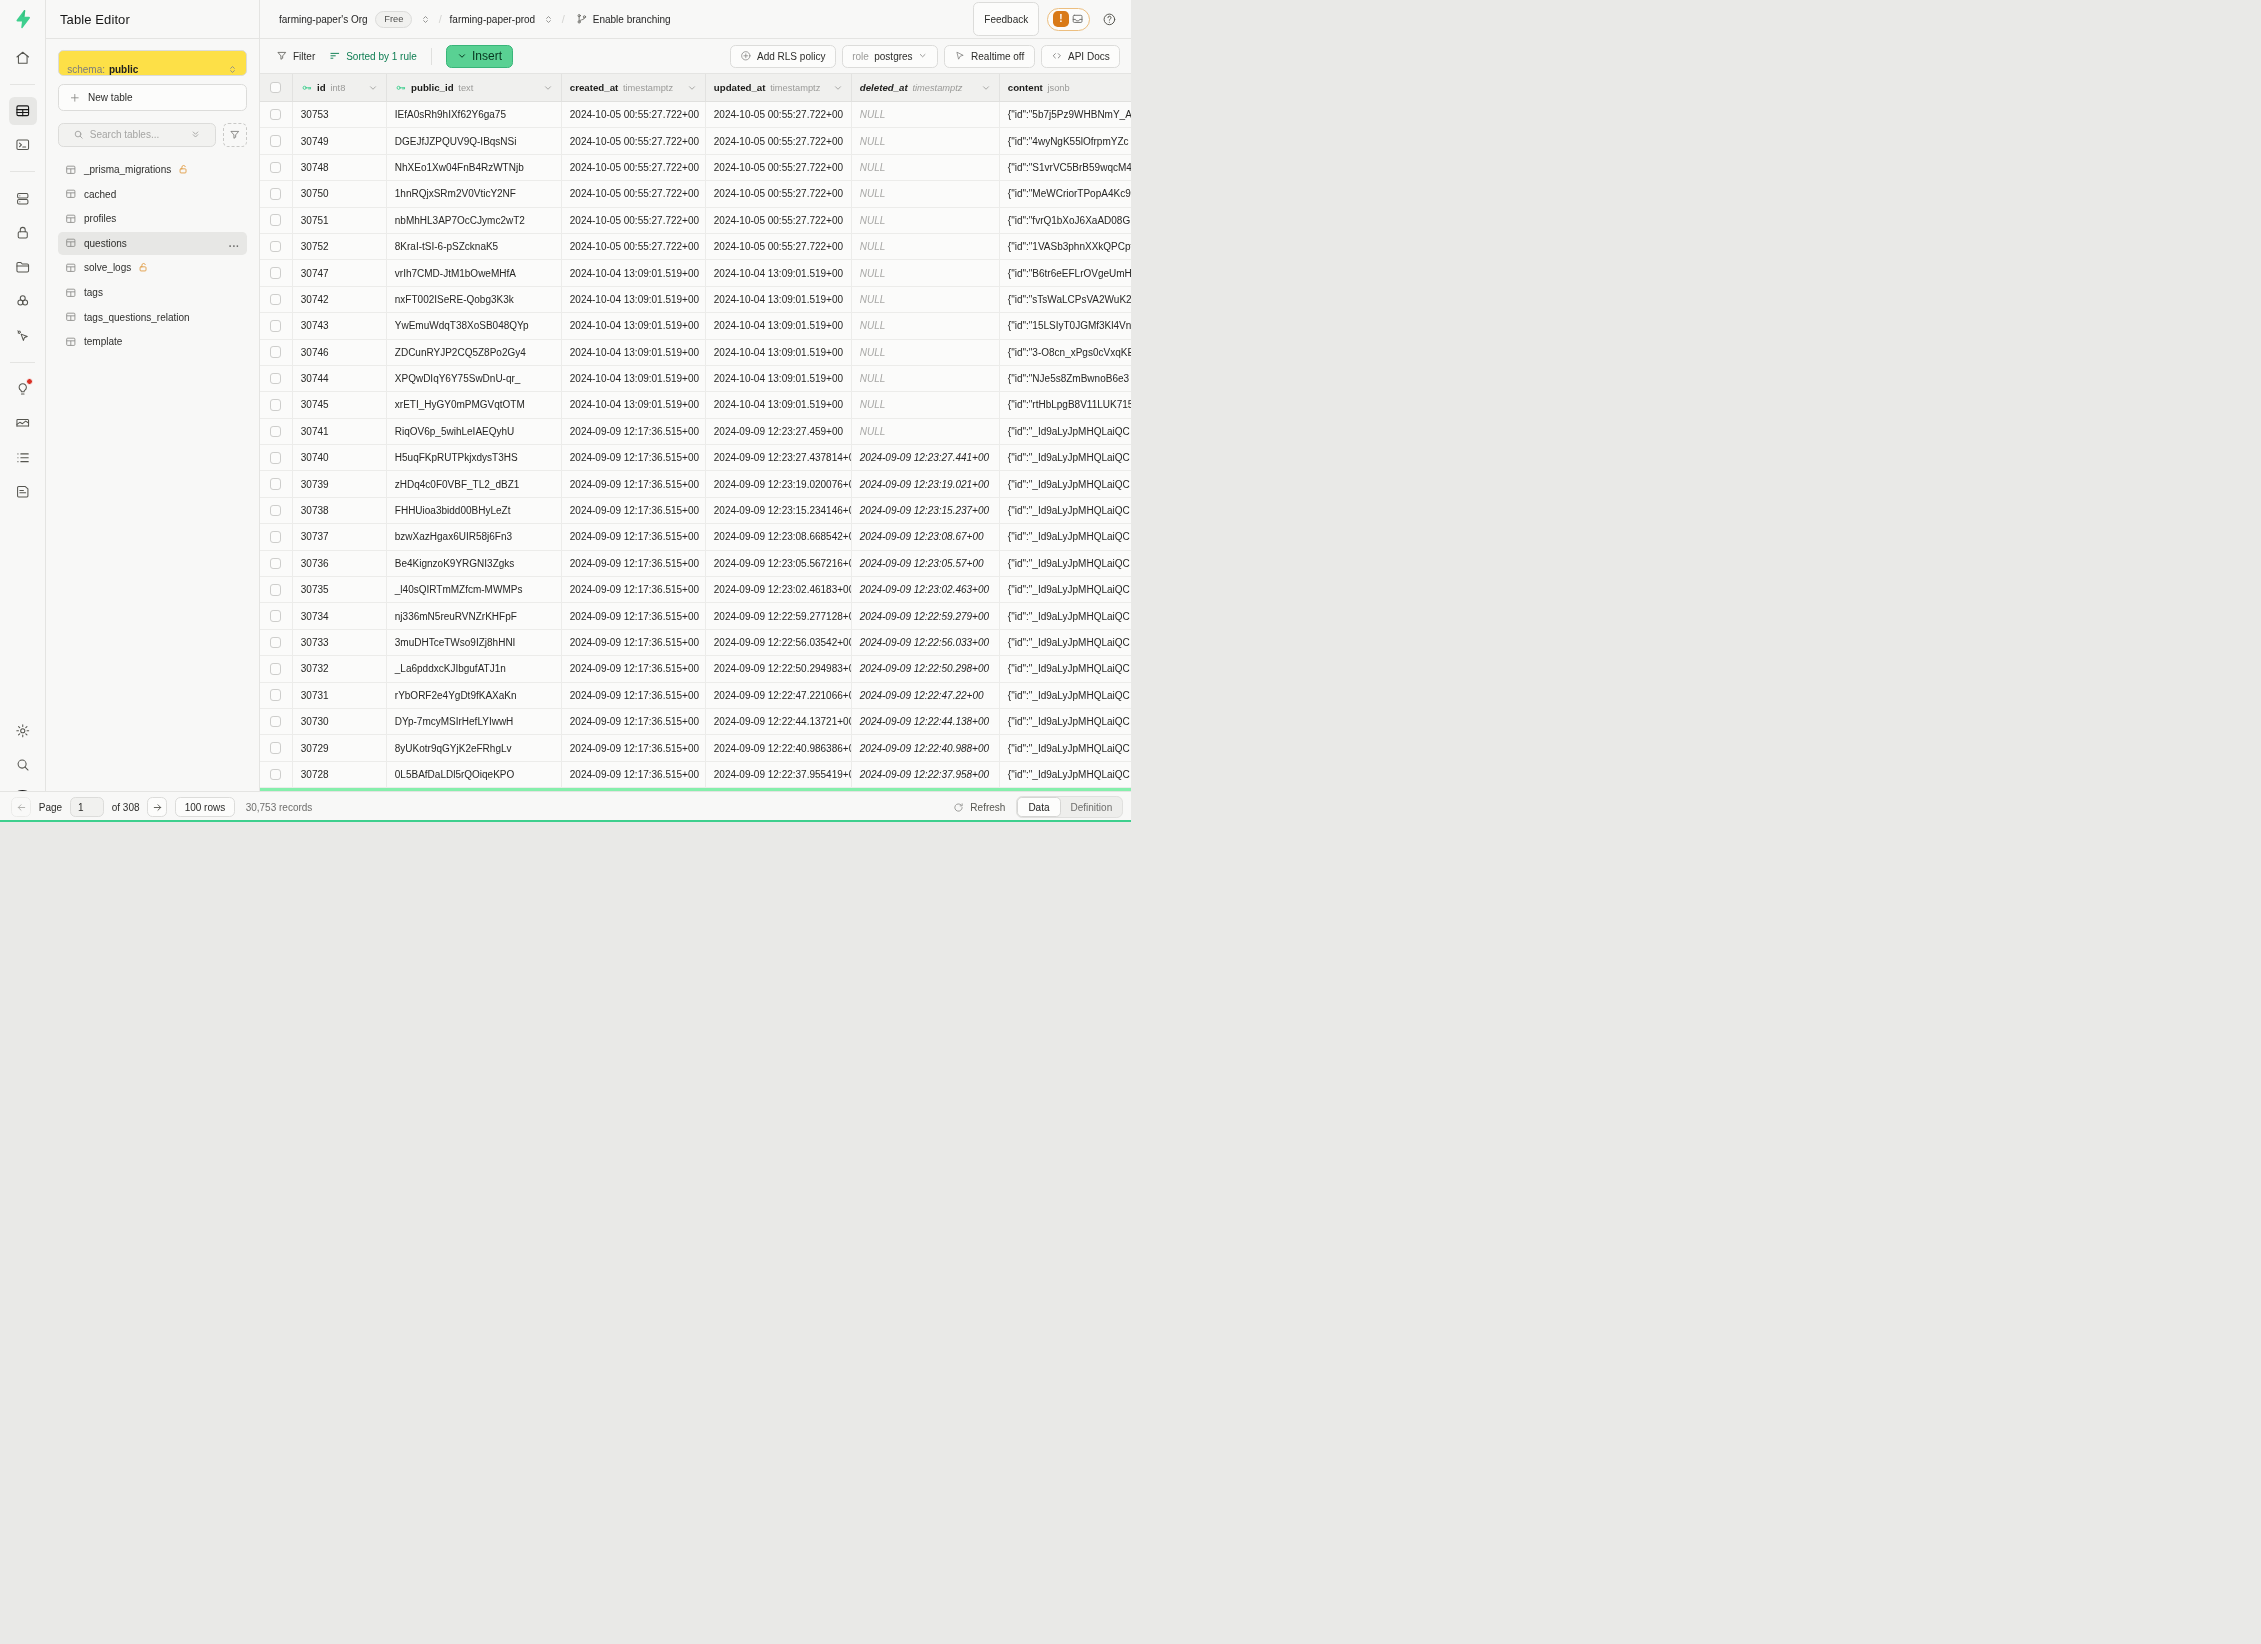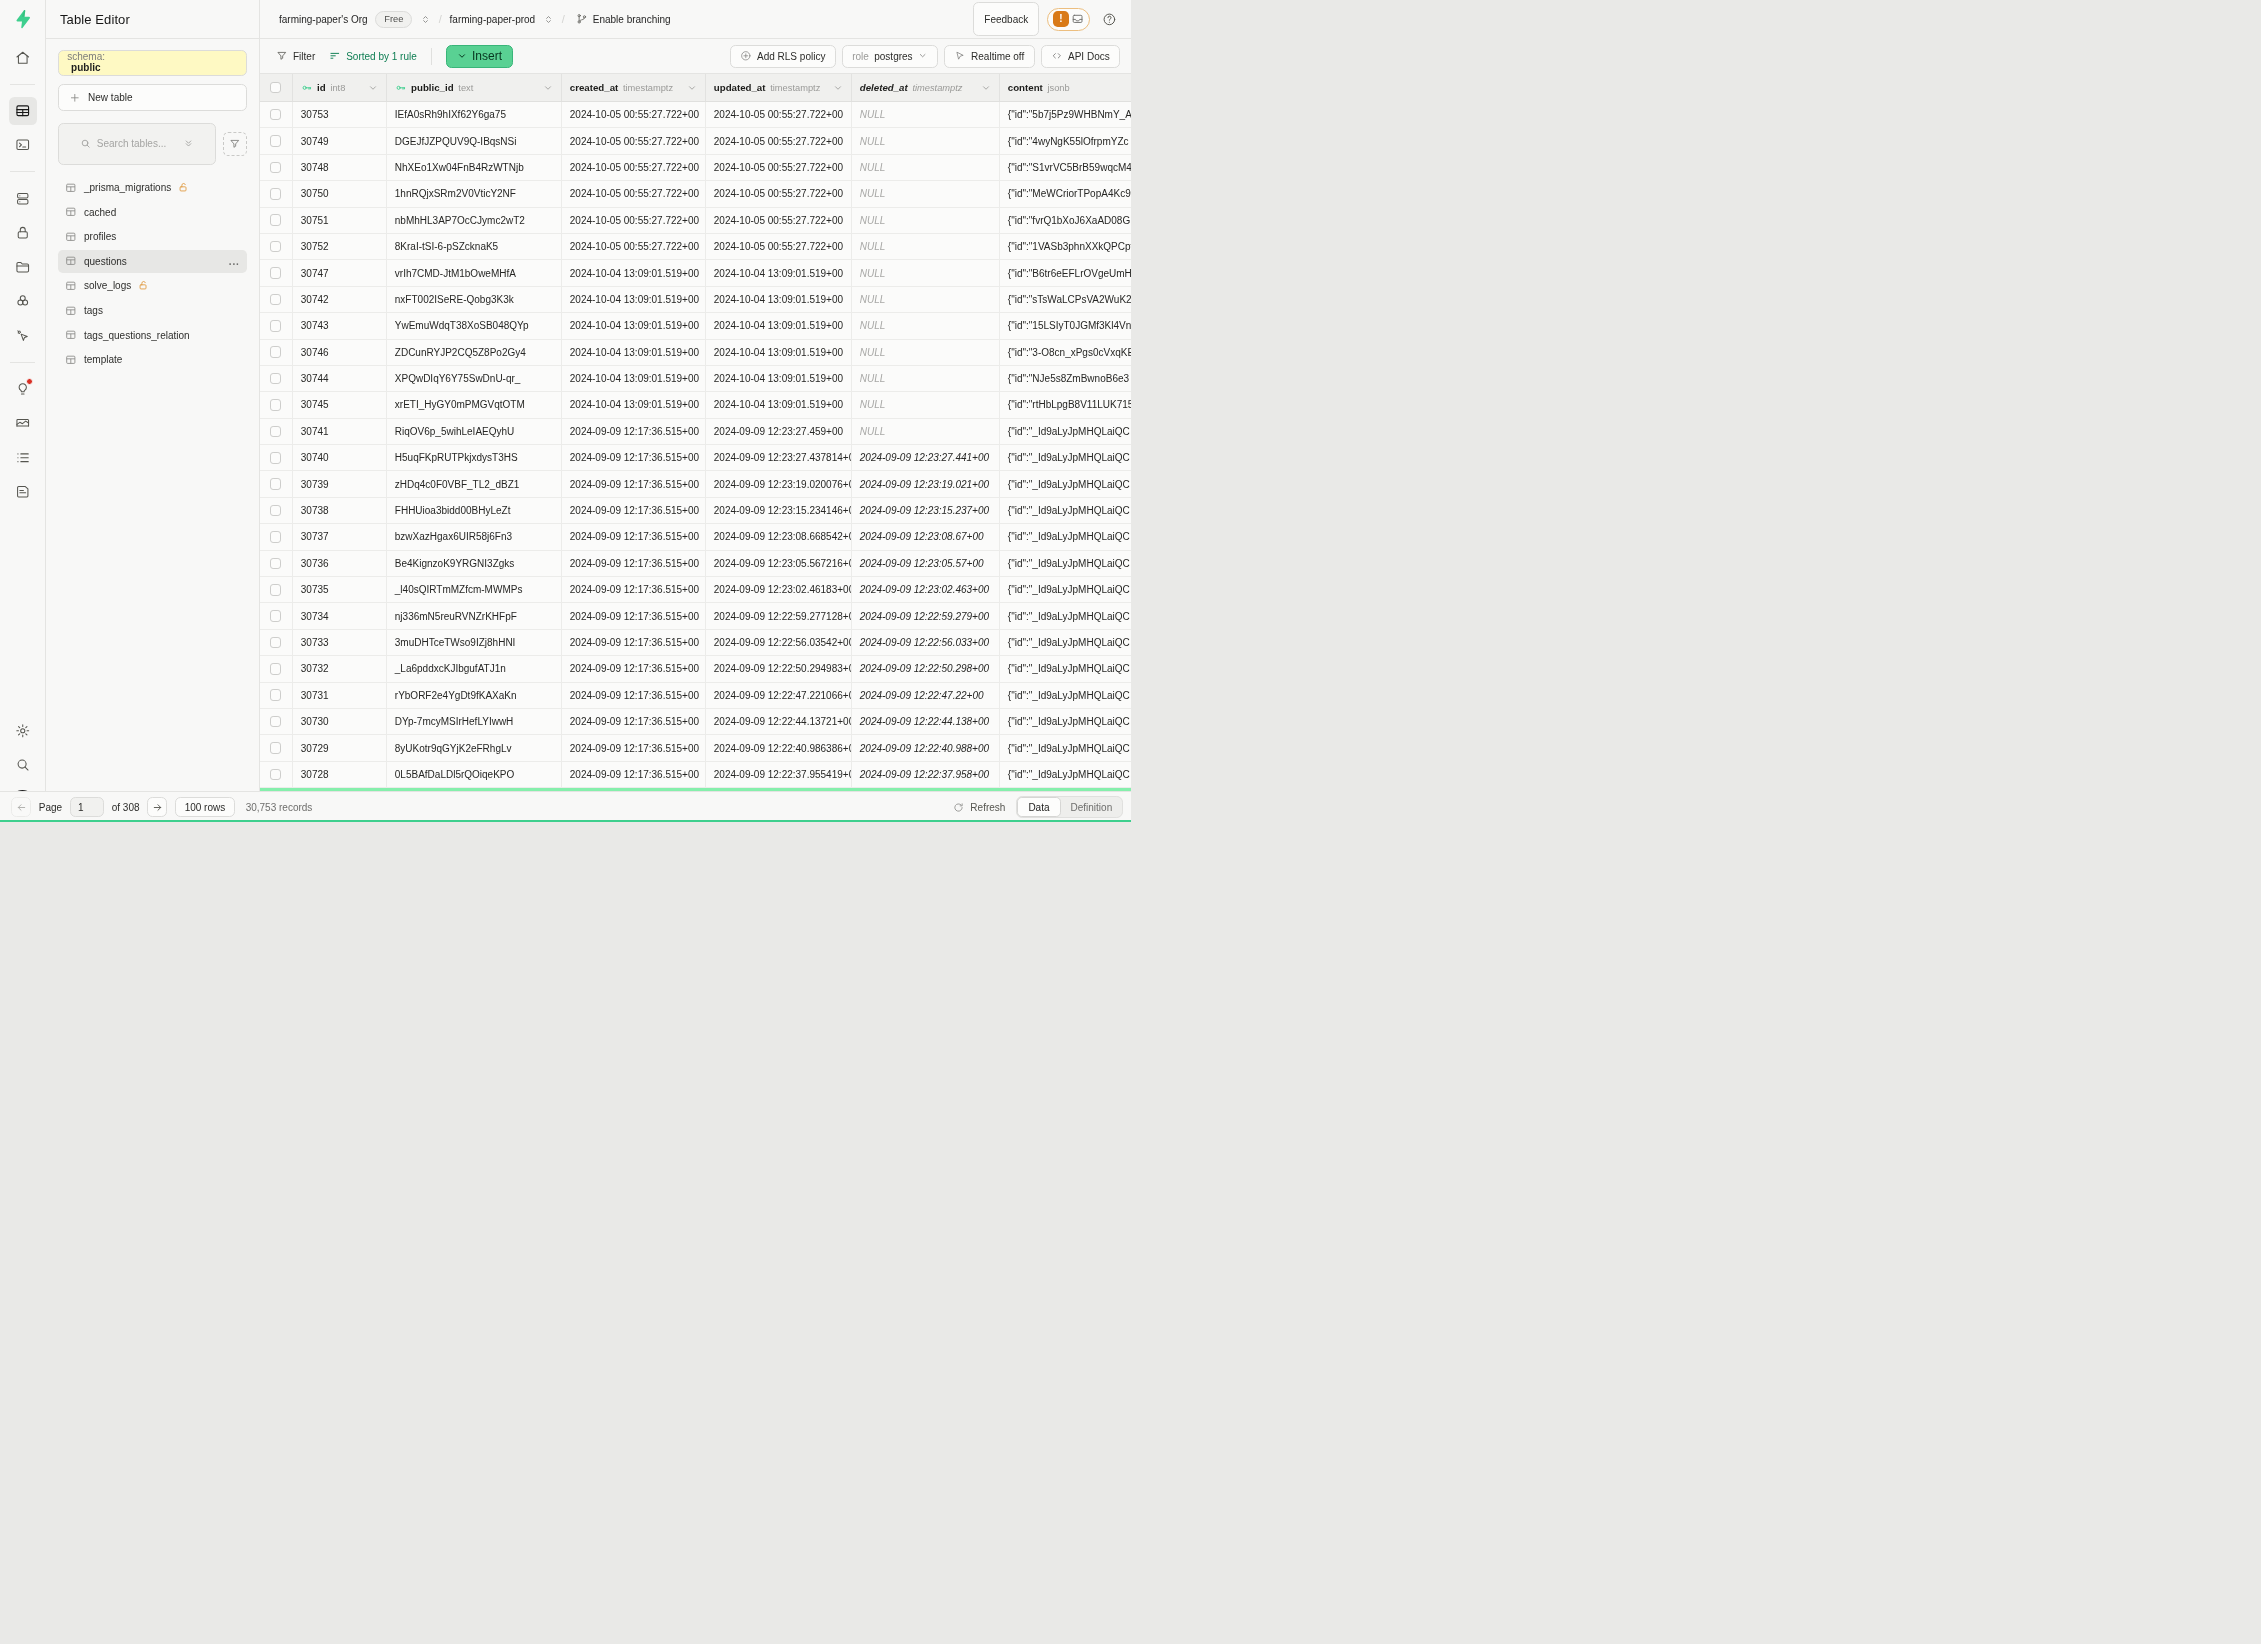--- a/index.html
+++ b/index.html
@@ -18,28 +18,28 @@
   .rail-spacer { flex:1; }
   .red-dot { position:absolute; top:3.1px; right:3.1px; width:7px; height:7px; border-radius:50%; background:#d93025; border:1.2px solid #f8f8f7; }
   .avatar-btn { width:23px; height:23px; border-radius:50%; background:#1c1c1c; display:flex; align-items:center; justify-content:center; color:#f1f1f1; cursor:pointer; margin-top:4.7px; }
   .avatar-btn svg { width:14px; height:14px; }
 
   
   .panel { position:absolute; left:46px; top:0; width:214px; height:100%; background:#f8f8f7; border-right:0.8px solid #e4e4e2; z-index:4; }
   .panel-header { height:39px; border-bottom:0.8px solid #e4e4e2; display:flex; align-items:center; padding:0 14px; }
   .panel-title { font-size:13px; font-weight:500; color:#171717; letter-spacing:0.1px; }
   .panel-body { padding:11px 12.4px; }
-  .schema-select { height:26.4px; border:0.8px solid #dcdcda; border-radius:5.4px; background:#fef9c3; display:flex; align-items:flex-start; padding:0 7.8px; cursor:pointer;flex-direction:column; }
+  .schema-select { height:26.4px; border:0.8px solid #dcdcda; border-radius:5.4px; background:#fde047; display:flex; align-items:flex-end; padding:0 7.8px; cursor:pointer; }
   .schema-select .lbl { color:#7d7d7b; font-size:10px; }
   .schema-select .val { color:#1f1f1f; font-size:10px; font-weight:600; margin-left:3.9px; }
   .schema-select .grow1 { flex:1; }
   .btn-newtable { margin-top:7.8px; height:26.4px; width:100%; border:0.8px solid #dcdcda; border-radius:5.4px; background:#fcfcfb; display:flex; align-items:center; padding:0 9.3px; gap:7.8px; font-size:10px; color:#2c2c2a; font-weight:500; cursor:pointer; }
   .btn-newtable svg { width:11.6px; height:11.6px; color:#8a8a88; }
   .search-row { margin-top:12.4px; display:flex; gap:6.2px; align-items:center; }
-  .search-box { flex:1; height:42px; border:0.8px solid #dcdcda; border-radius:5.4px; background:#f2f2f0; display:flex; align-items:center; padding:0 21px; gap:5.4px; }
+  .search-box { flex:1; height:24px; border:0.8px solid #dcdcda; border-radius:5.4px; background:#f2f2f0; display:flex; align-items:center; padding:0 14px; gap:5.4px; }
   .search-box svg { width:11px; height:11px; color:#9a9a98; flex:none; }
   .search-box input { border:none; outline:none; background:transparent; font-size:10px; color:#3a3a38; width:100%; font-family:inherit; }
   .search-box input::placeholder { color:#a5a5a3; }
   .btn-filter-tables { width:24px; height:24px; border:0.8px dashed #c9c9c7; border-radius:5.4px; display:flex; align-items:center; justify-content:center; color:#6e6e6c; background:transparent; cursor:pointer; }
   .btn-filter-tables svg { width:11.6px; height:11.6px; }
   .table-list { margin-top:11px; display:flex; flex-direction:column; gap:1.6px; }
   .tbl-item { height:23px; border-radius:4.7px; display:flex; align-items:center; gap:7px; padding:0 7px; font-size:10px; color:#2e2e2c; cursor:pointer; }
   .tbl-item.selected { background:#e7e7e5; font-weight:500; }
   .tbl-item .tico { width:11.6px; height:11.6px; color:#8a8a88; flex:none; }
   .tbl-item .lock { width:11px; height:11px; color:#e09a3e; flex:none; }

